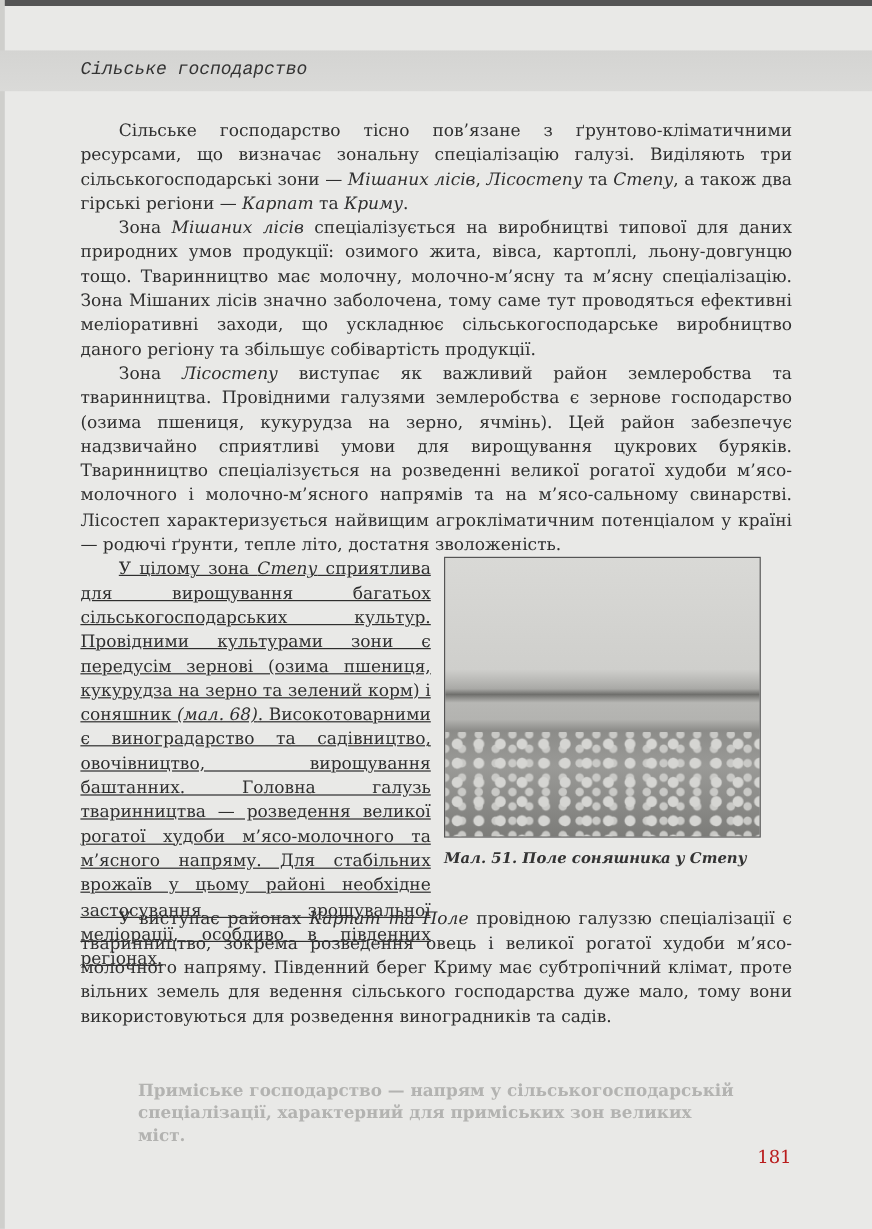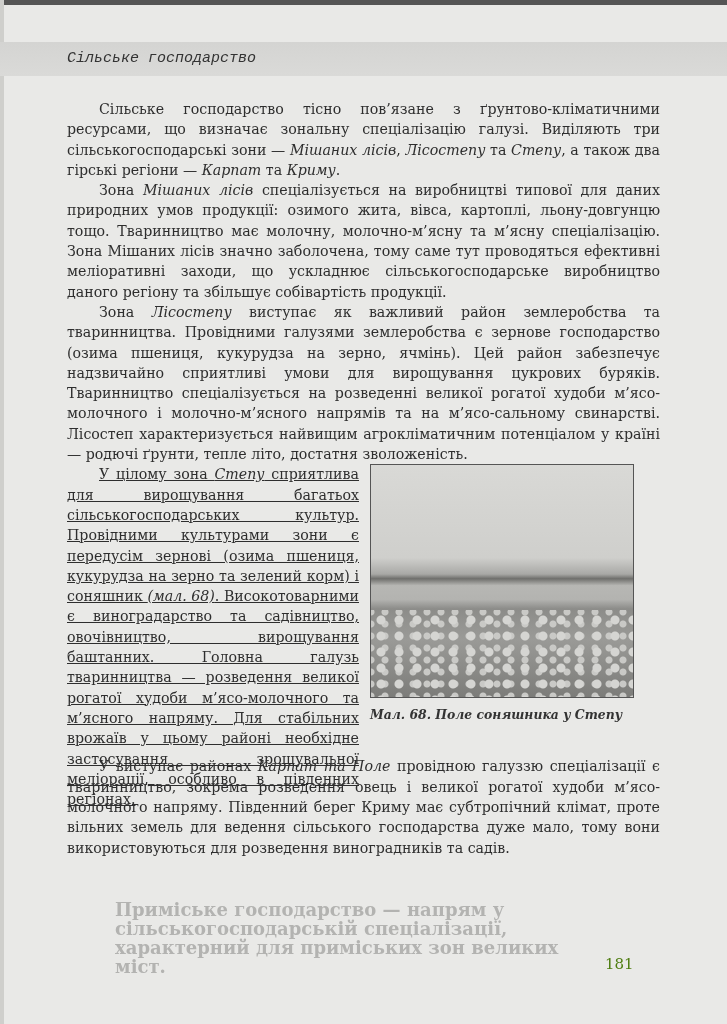--- a/index.html
+++ b/index.html
@@ -36,23 +36,23 @@
     position:absolute; left:0; top:145px; width:262px; height:87px;
     background:
       radial-gradient(circle at 10px 10px, #d5d5d2 4px, transparent 5px) 0 0/18px 16px,
       radial-gradient(circle at 8px 8px, #c9c9c6 3px, transparent 4px) 6px 6px/14px 12px;
   }
   .caption {
     font-weight:bold; font-style:italic; font-size:12.4px; margin-top:9px; color:#333;
   }
   .faded {
     position:absolute; left:115px; top:900px; width:500px; font-weight:bold;
-    font-size:18px; line-height:19px; color:#b3b3b1;
+    font-size:14px; line-height:19px; color:#b3b3b1;
   }
-  .page-number { position:absolute; left:605px; top:955px; font-size:15px; color:#4d7c0f; }
+  .page-number { position:absolute; left:631px; top:955px; font-size:15px; color:#b91c1c; }
 </style>
 </head>
 <body>
 
 <div class="topbar"></div>
 <div class="leftedge"></div>
 <div class="header-band"></div>
 <div class="running-head">Сільське господарство</div>
 
 <div class="content">
@@ -64,21 +64,21 @@
   <p class="indent"><span>Зона </span><i>Лісостепу</i><span> виступає як важливий район землеробства та тваринництва. Провідними галузями землеробства є зернове господарство (озима пшениця, кукурудза на зерно, ячмінь). Цей район забезпечує надзвичайно сприятливі умови для вирощування цукрових буряків. Тваринництво спеціалізується на розведенні великої рогатої худоби м’ясо-молочного і молочно-м’ясного напрямів та на м’ясо-сальному свинарстві. Лісостеп характеризується найвищим агрокліматичним потенціалом у країні — родючі ґрунти, тепле літо, достатня зволоженість.</span></p>
 
   <div class="split">
     <div class="split-left">
       <p class="indent"><span>У цілому зона </span><i>Степу</i><span> сприятлива для вирощування багатьох сільськогосподарських культур. Провідними культурами зони є передусім зернові (озима пшениця, кукурудза на зерно та зелений корм) і соняшник </span><i>(мал. 68)</i><span>. Високотоварними є виноградарство та садівництво, овочівництво, вирощування баштанних. Головна галузь тваринництва — розведення великої рогатої худоби м’ясо-молочного та м’ясного напряму. Для стабільних врожаїв у цьому районі необхідне застосування зрошувальної меліорації, особливо в південних регіонах.</span></p>
     </div>
     <div class="figure">
       <div class="photo" title="sunflower-field-photo">
         <div class="flowers"></div>
       </div>
-      <div class="caption">Мал. 68. Поле соняшника у Степу</div>
+      <div class="caption">Мал. 51. Поле соняшника у Степу</div>
     </div>
   </div>
 
   <p class="indent"><span>У виступає районах </span><i>Карпат та Поле</i><span> провідною галуззю спеціалізації є тваринництво, зокрема розведення овець і великої рогатої худоби м’ясо-молочного напряму. Південний берег Криму має субтропічний клімат, проте вільних земель для ведення сільського господарства дуже мало, тому вони використовуються для розведення виноградників та садів.</span></p>
 </div>
 
 <div class="faded">Приміське господарство — напрям у сільськогосподарській спеціалізації, характерний для приміських зон великих міст.</div>
 <div class="page-number">181</div>
 
 </body></html>

